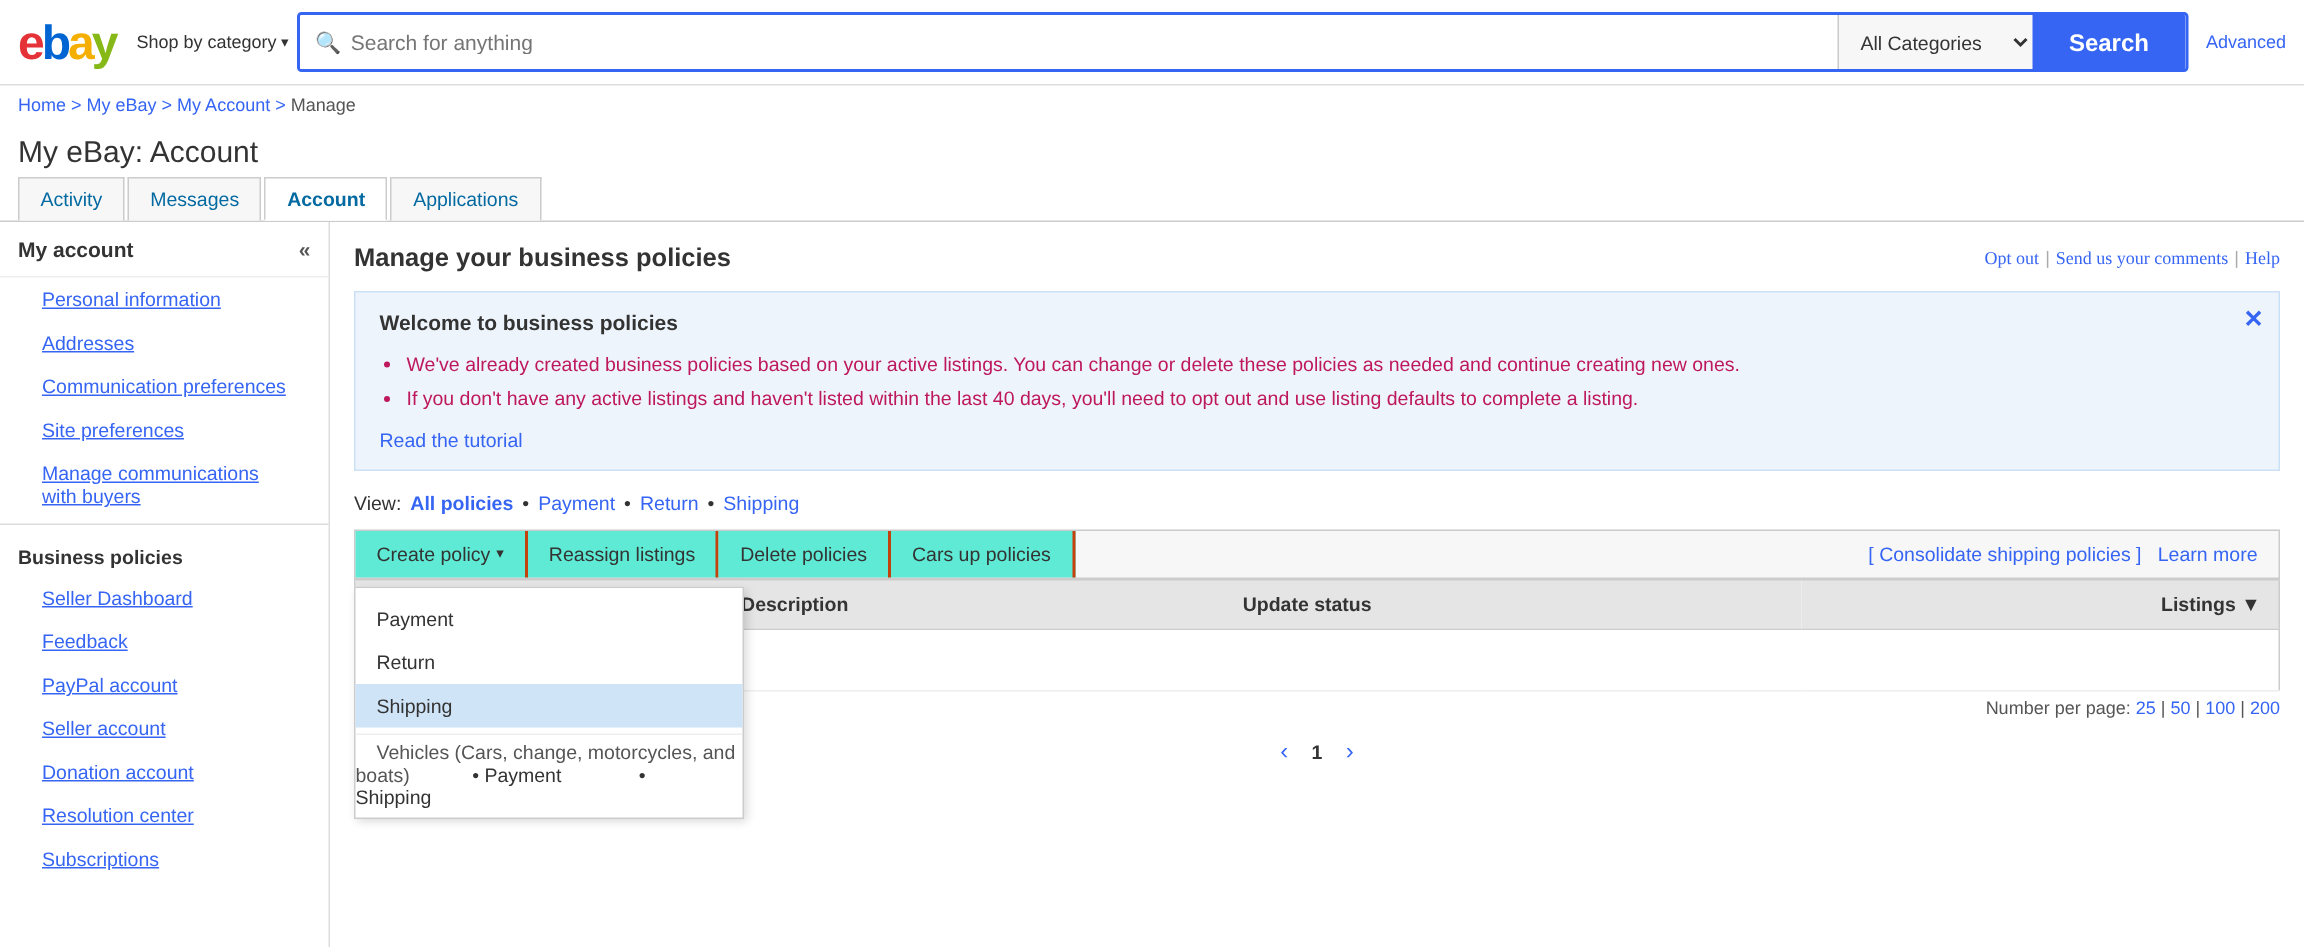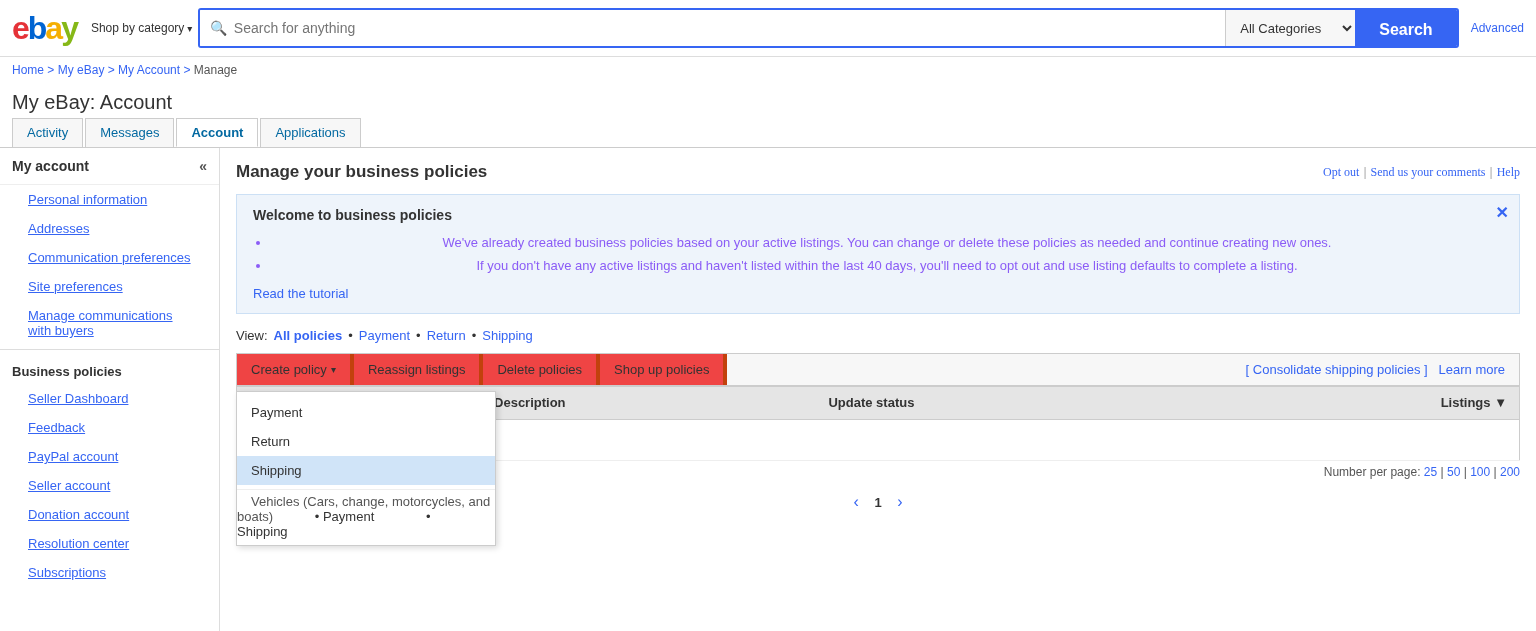--- a/index.html
+++ b/index.html
@@ -223,23 +223,22 @@
     #welcome-box h3 {
       font-size: 14px;
       font-weight: bold;
       margin-bottom: 8px;
       color: #333;
     }
     #welcome-box ul {
       list-style: disc;
       padding-left: 18px;
       font-size: 13px;
-      color: #8b5cf6;
+      color: #be185d;
       line-height: 1.8;
-      text-align: center;
     }
     #welcome-close {
       position: absolute;
       top: 8px;
       right: 10px;
       cursor: pointer;
       font-size: 16px;
       color: #3665f3;
       font-weight: bold;
       background: none;
@@ -272,22 +271,22 @@
       align-items: center;
       border: 1px solid #ccc;
       background: #f7f7f7;
       padding: 0;
       gap: 0;
       position: relative;
     }
     .toolbar-btn {
       padding: 8px 14px;
       border: none;
-      border-right: 4px solid #c2410c;
-      background: #ef4444;
+      border-right: 2px solid #c2410c;
+      background: #5eead4;
       cursor: pointer;
       font-size: 13px;
       color: #333;
       display: flex;
       align-items: center;
       gap: 4px;
     }
     .toolbar-btn .dropdown-arrow { font-size: 10px; }
     #consolidate-link {
       margin-left: auto;
@@ -492,21 +491,21 @@
     </div>
 
     <div id="toolbar-wrapper">
       <div id="toolbar">
         <button class="toolbar-btn">
           <span>Create policy</span>
           <span class="dropdown-arrow">▾</span>
         </button>
         <button class="toolbar-btn">Reassign listings</button>
         <button class="toolbar-btn">Delete policies</button>
-        <button class="toolbar-btn">Shop up policies</button>
+        <button class="toolbar-btn">Cars up policies</button>
         <div id="consolidate-link">
           <a href="#">[ Consolidate shipping policies ]</a>
           &nbsp;
           <a href="#">Learn more</a>
         </div>
       </div>
 
       <div id="create-dropdown">
         <span class="dropdown-item">Payment</span>
         <span class="dropdown-item">Return</span>

